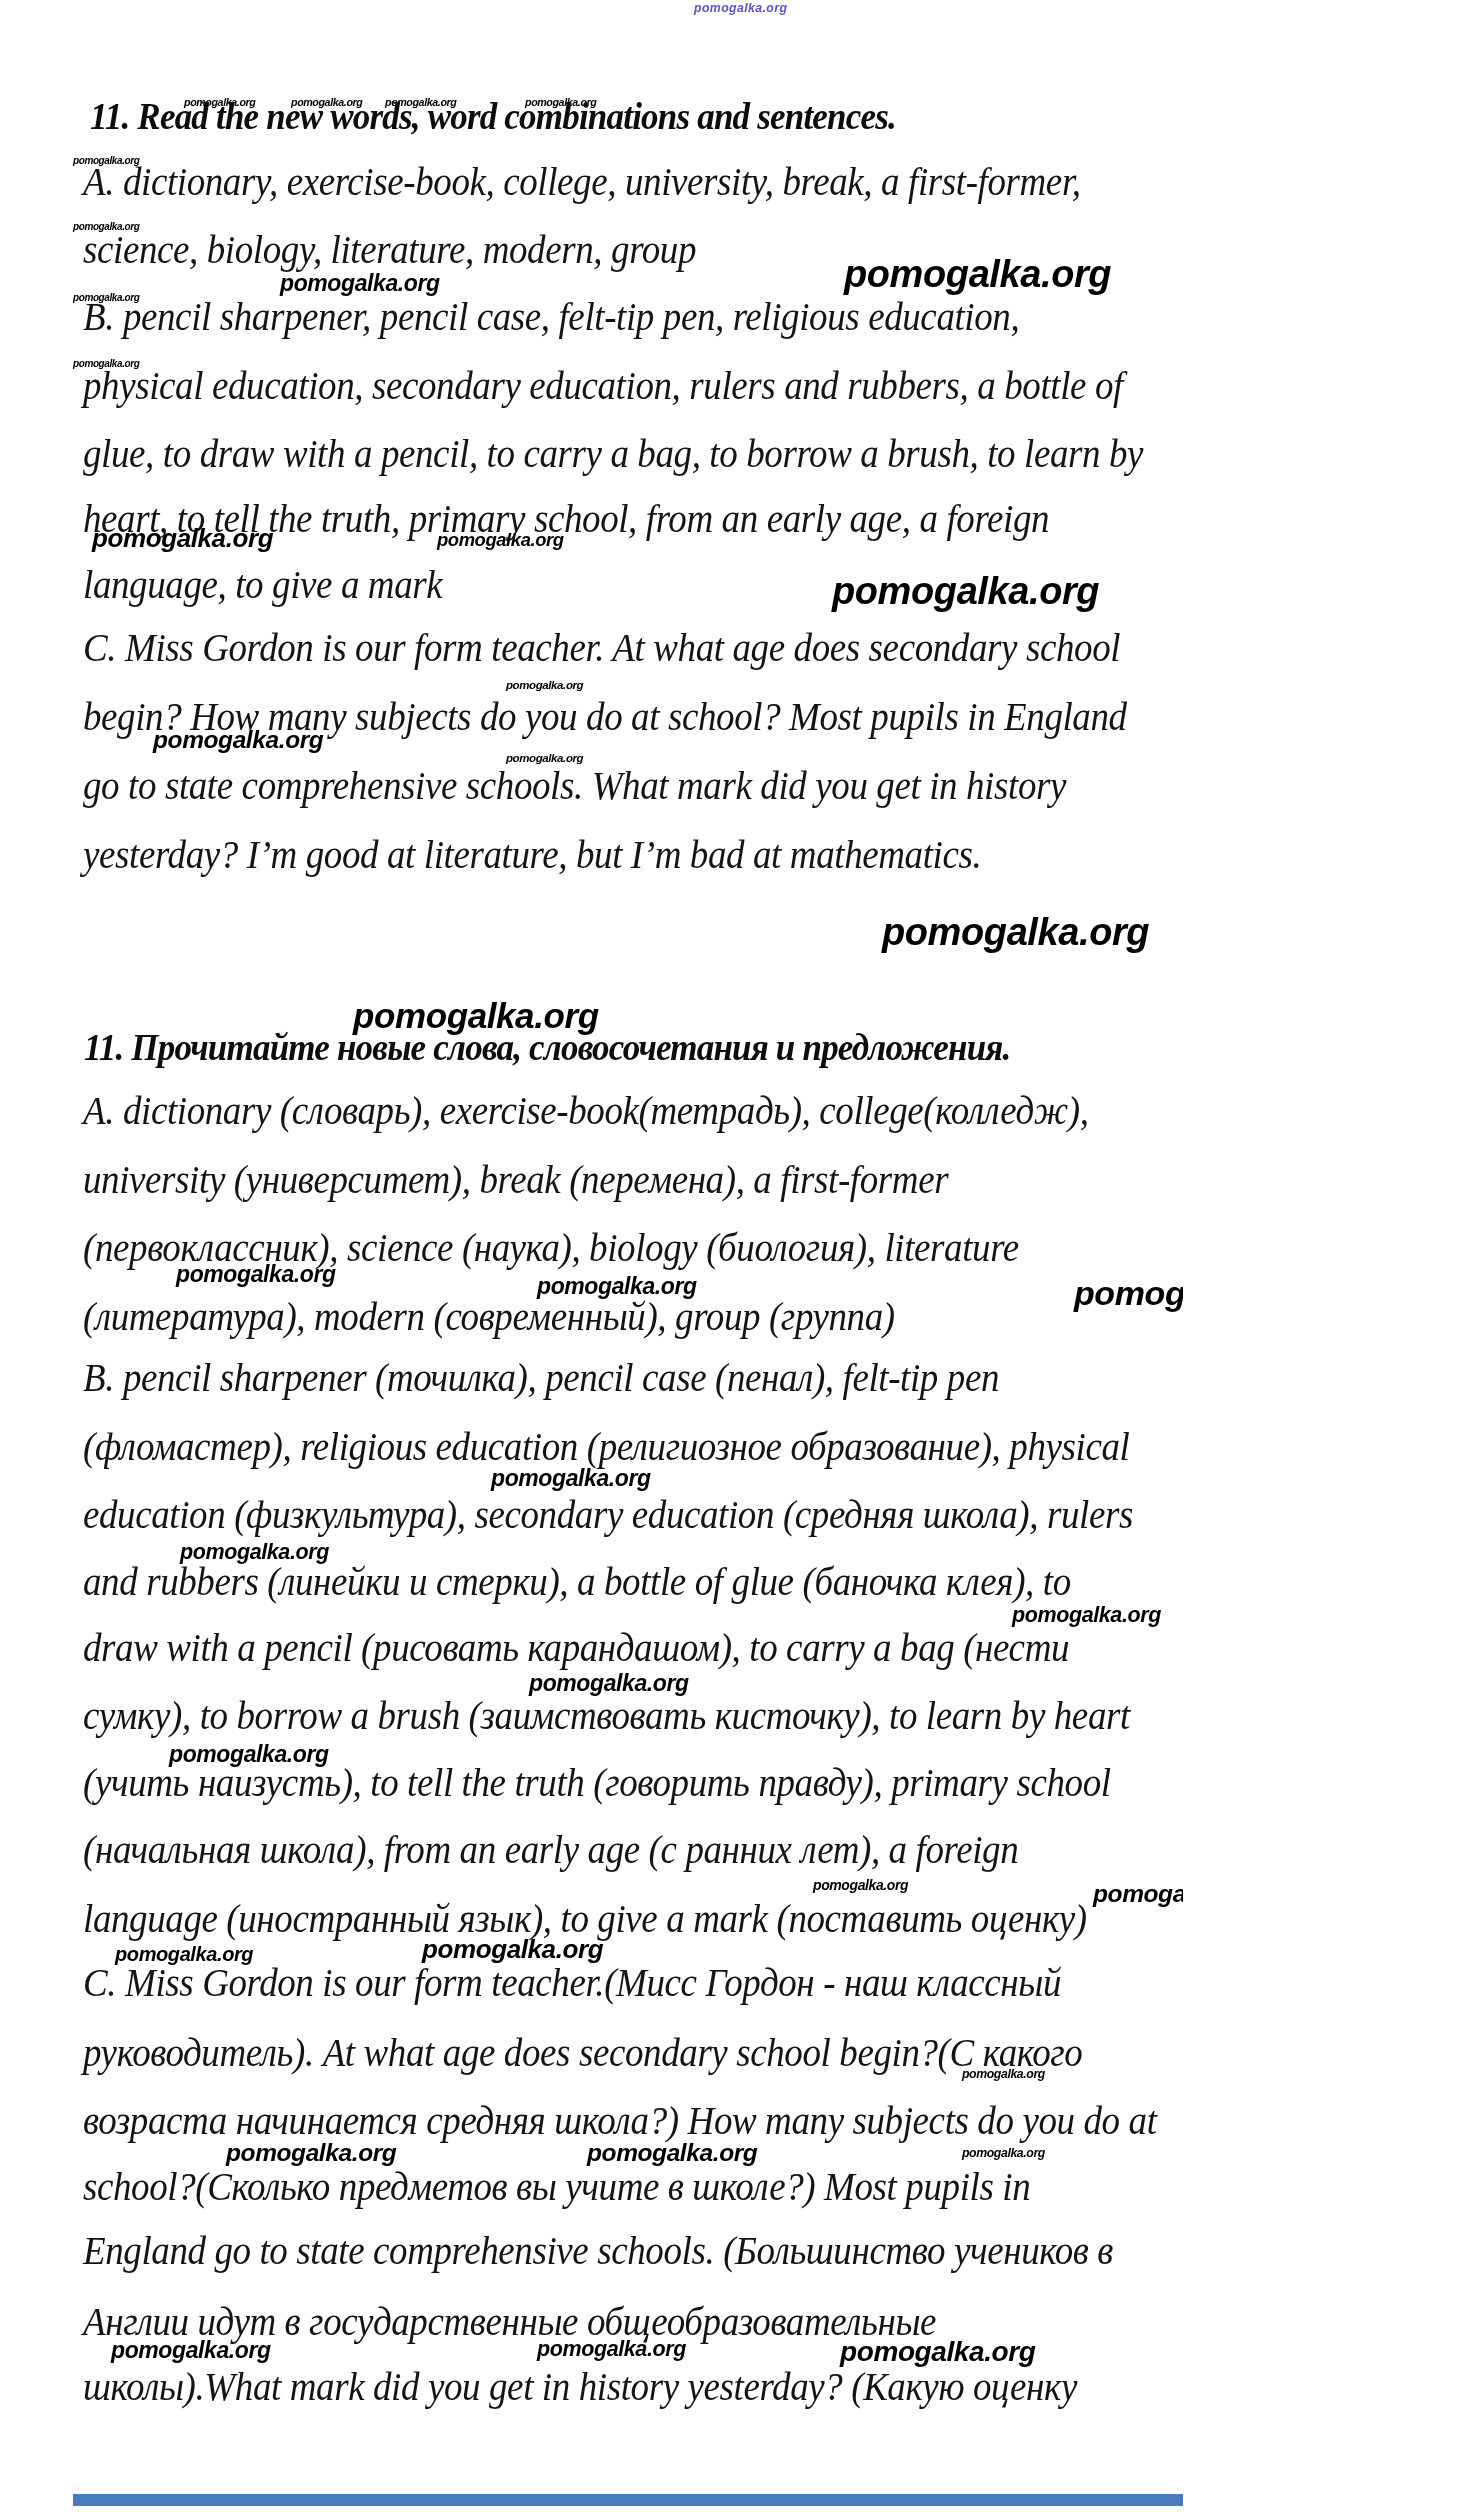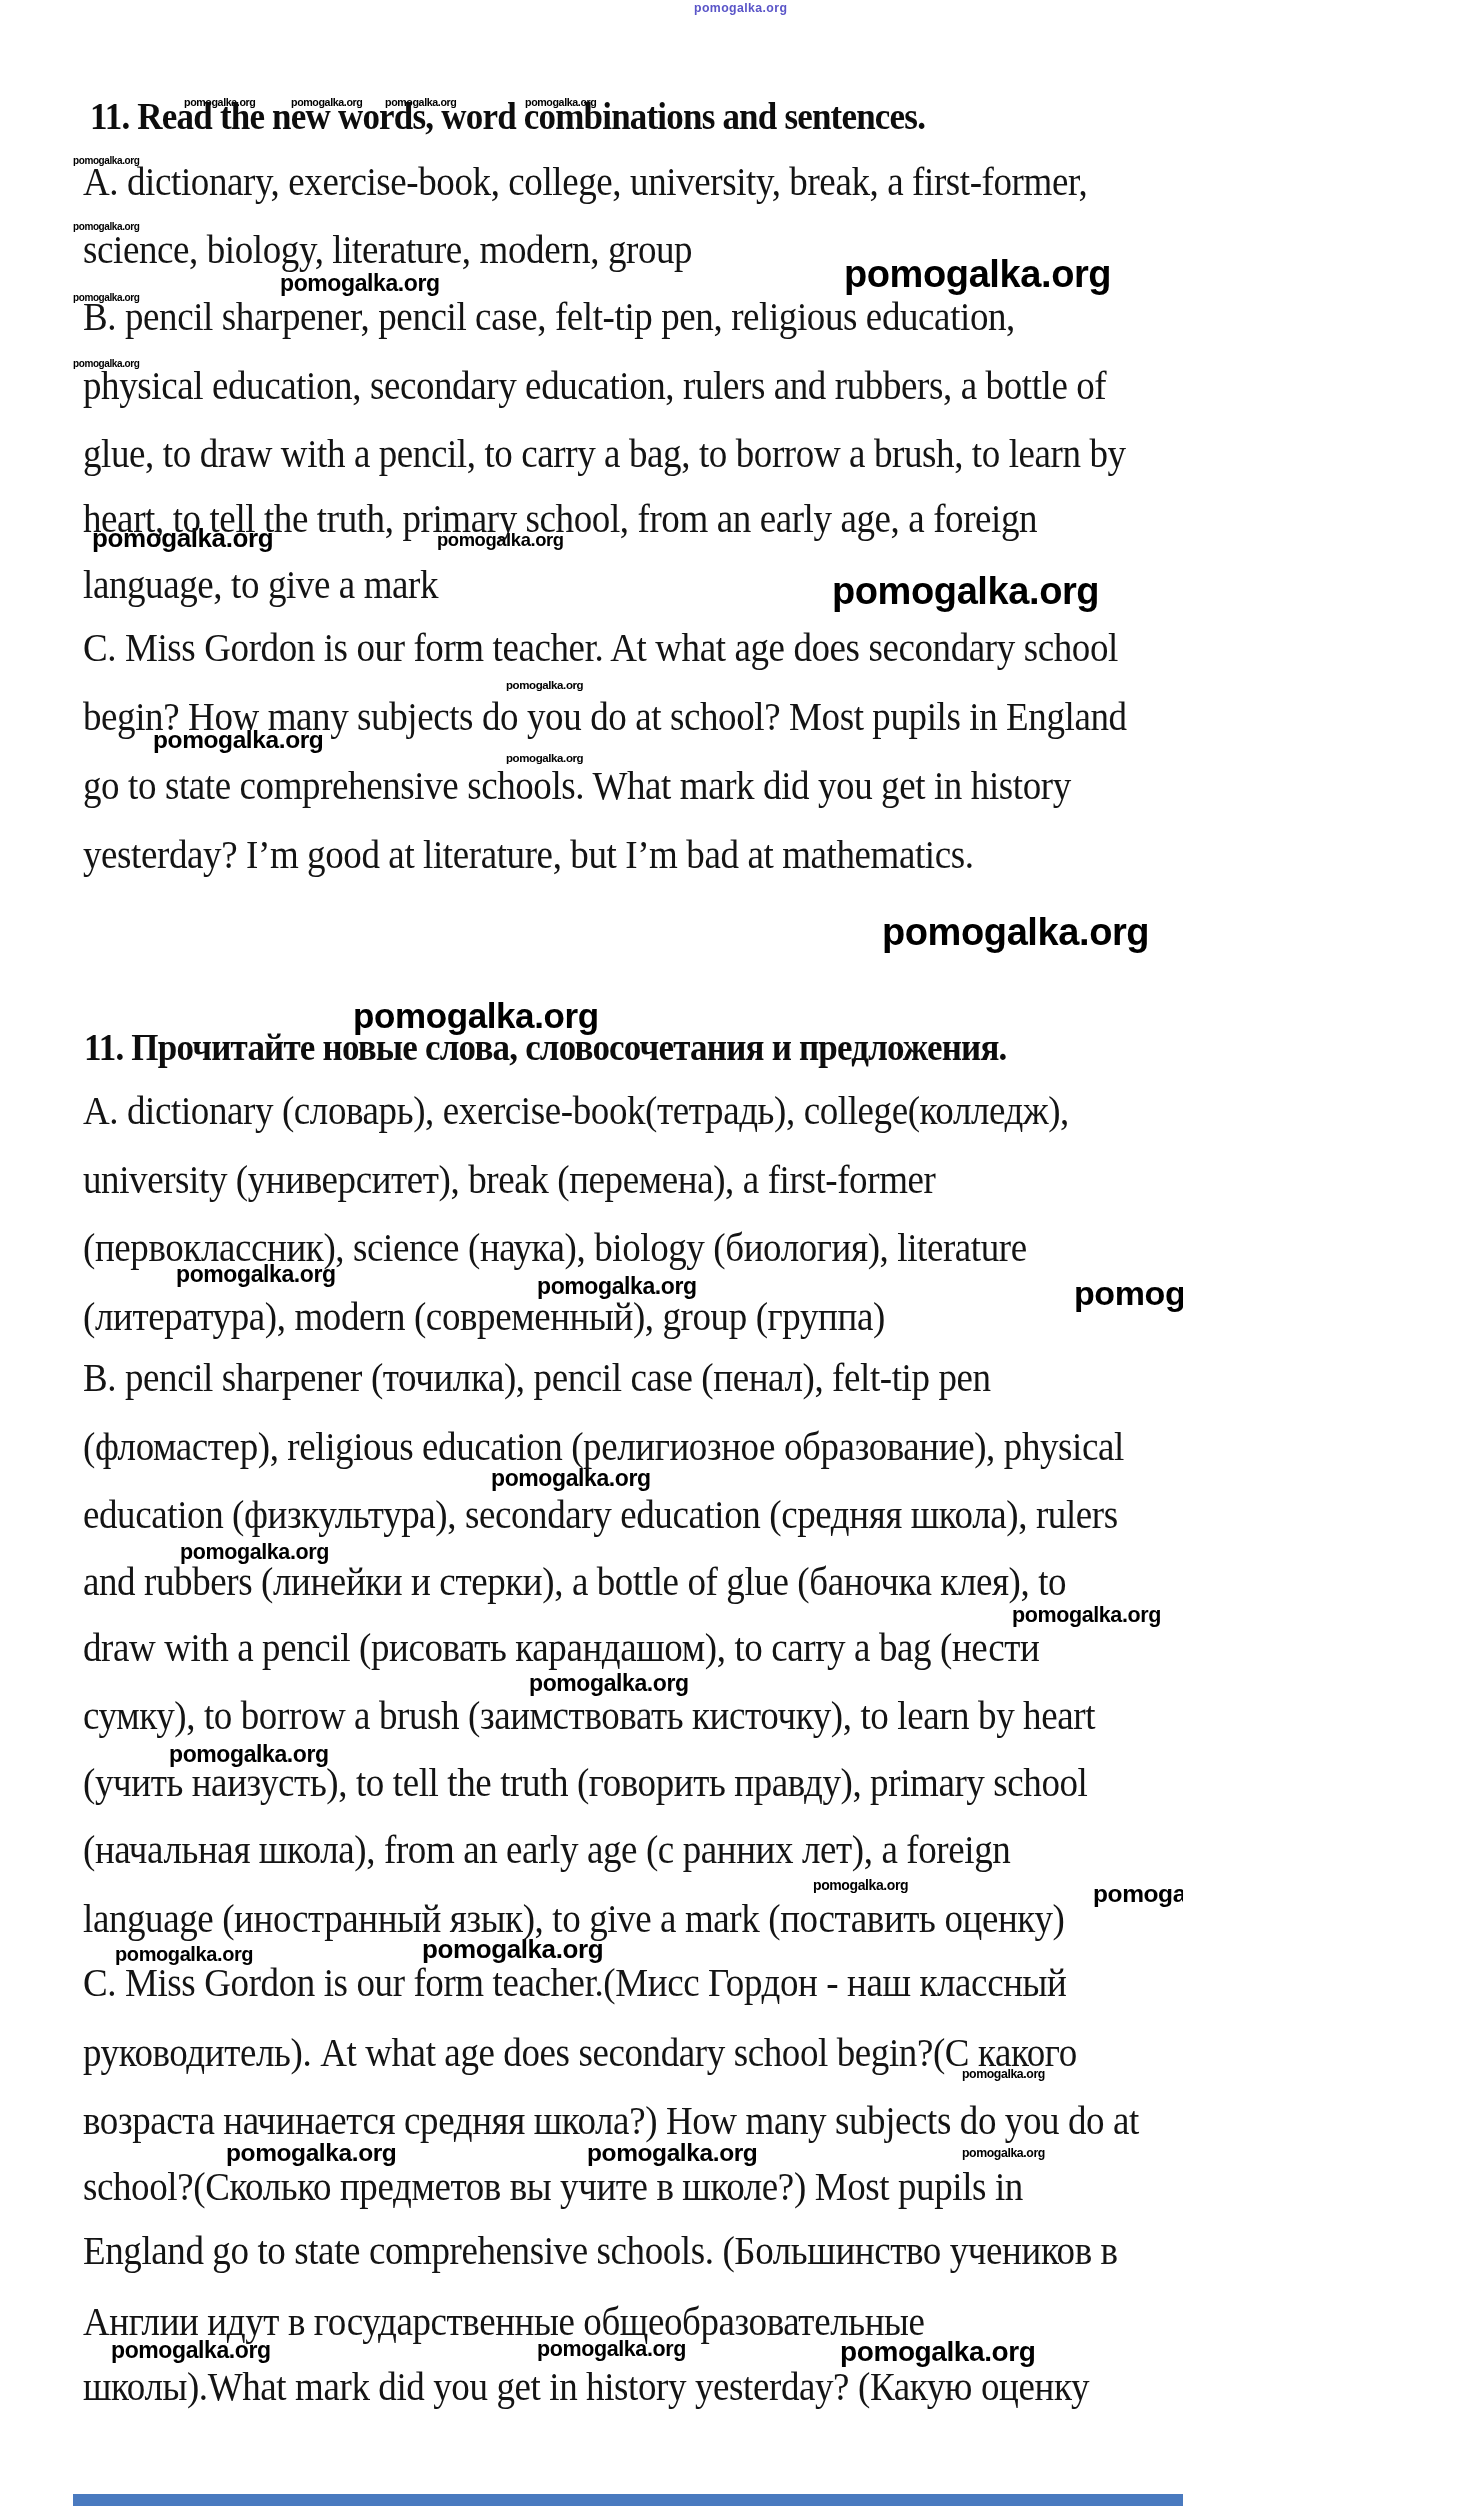--- a/index.html
+++ b/index.html
@@ -3,20 +3,21 @@
 <meta charset="utf-8">
 <style>
   html, body { margin: 0; padding: 0; background: #ffffff; }
   .page {
     position: relative;
     width: 1183px;
     height: 2512px;
     background: #ffffff;
     overflow: hidden;
     font-family: "Liberation Serif", "DejaVu Serif", serif;
+    font-style: italic;
   }
   .line {
     position: absolute;
     white-space: pre;
     font-size: 37px;
     line-height: 1.1;
     letter-spacing: -0.4px;
     color: #141414;
     transform: scaleY(1.06);
     transform-origin: top left;

